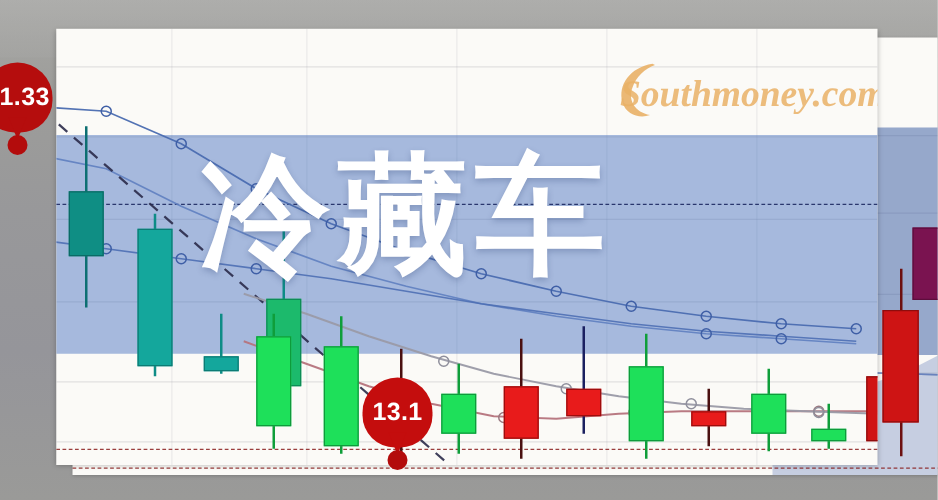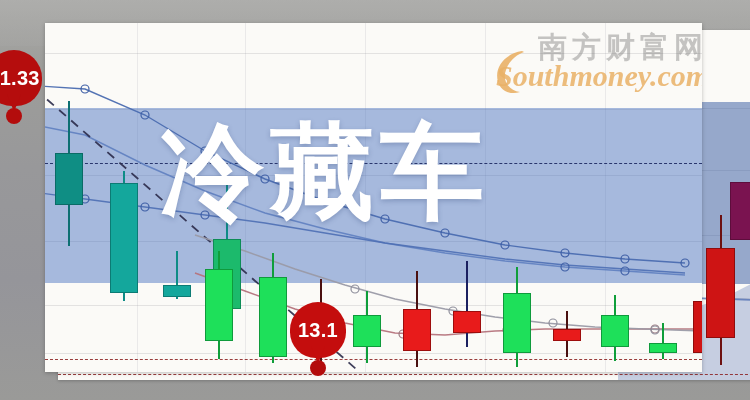--- a/index.html
+++ b/index.html
@@ -300,21 +300,20 @@
 
       <div class="body" style="left:0;top:30px;width:28px;height:52px;background:#d01414;border-color:#8f0c0c;"></div>
     </div>
 
   </div>
 
   <div id="watermark" style="left:447px;top:3px;">
     <svg id="wm-swoosh" viewBox="0 0 36 48">
       <path d="M30 3 C12 6, 2 20, 6 34 C9 44, 20 47, 28 44 C16 42, 10 32, 14 22 C17 13, 24 7, 32 4 Z" fill="#e9b066" opacity=".9"></path>
     </svg>
-    <div id="wm-cn">南方财富网</div>
     <div id="wm-en">Southmoney.com</div>
   </div>
 </div>
 
 <div id="headline">冷藏车</div>
 
 <div class="balloon" id="balloon-1">
   <div class="bub">
     <span>21.33</span>
   </div>

